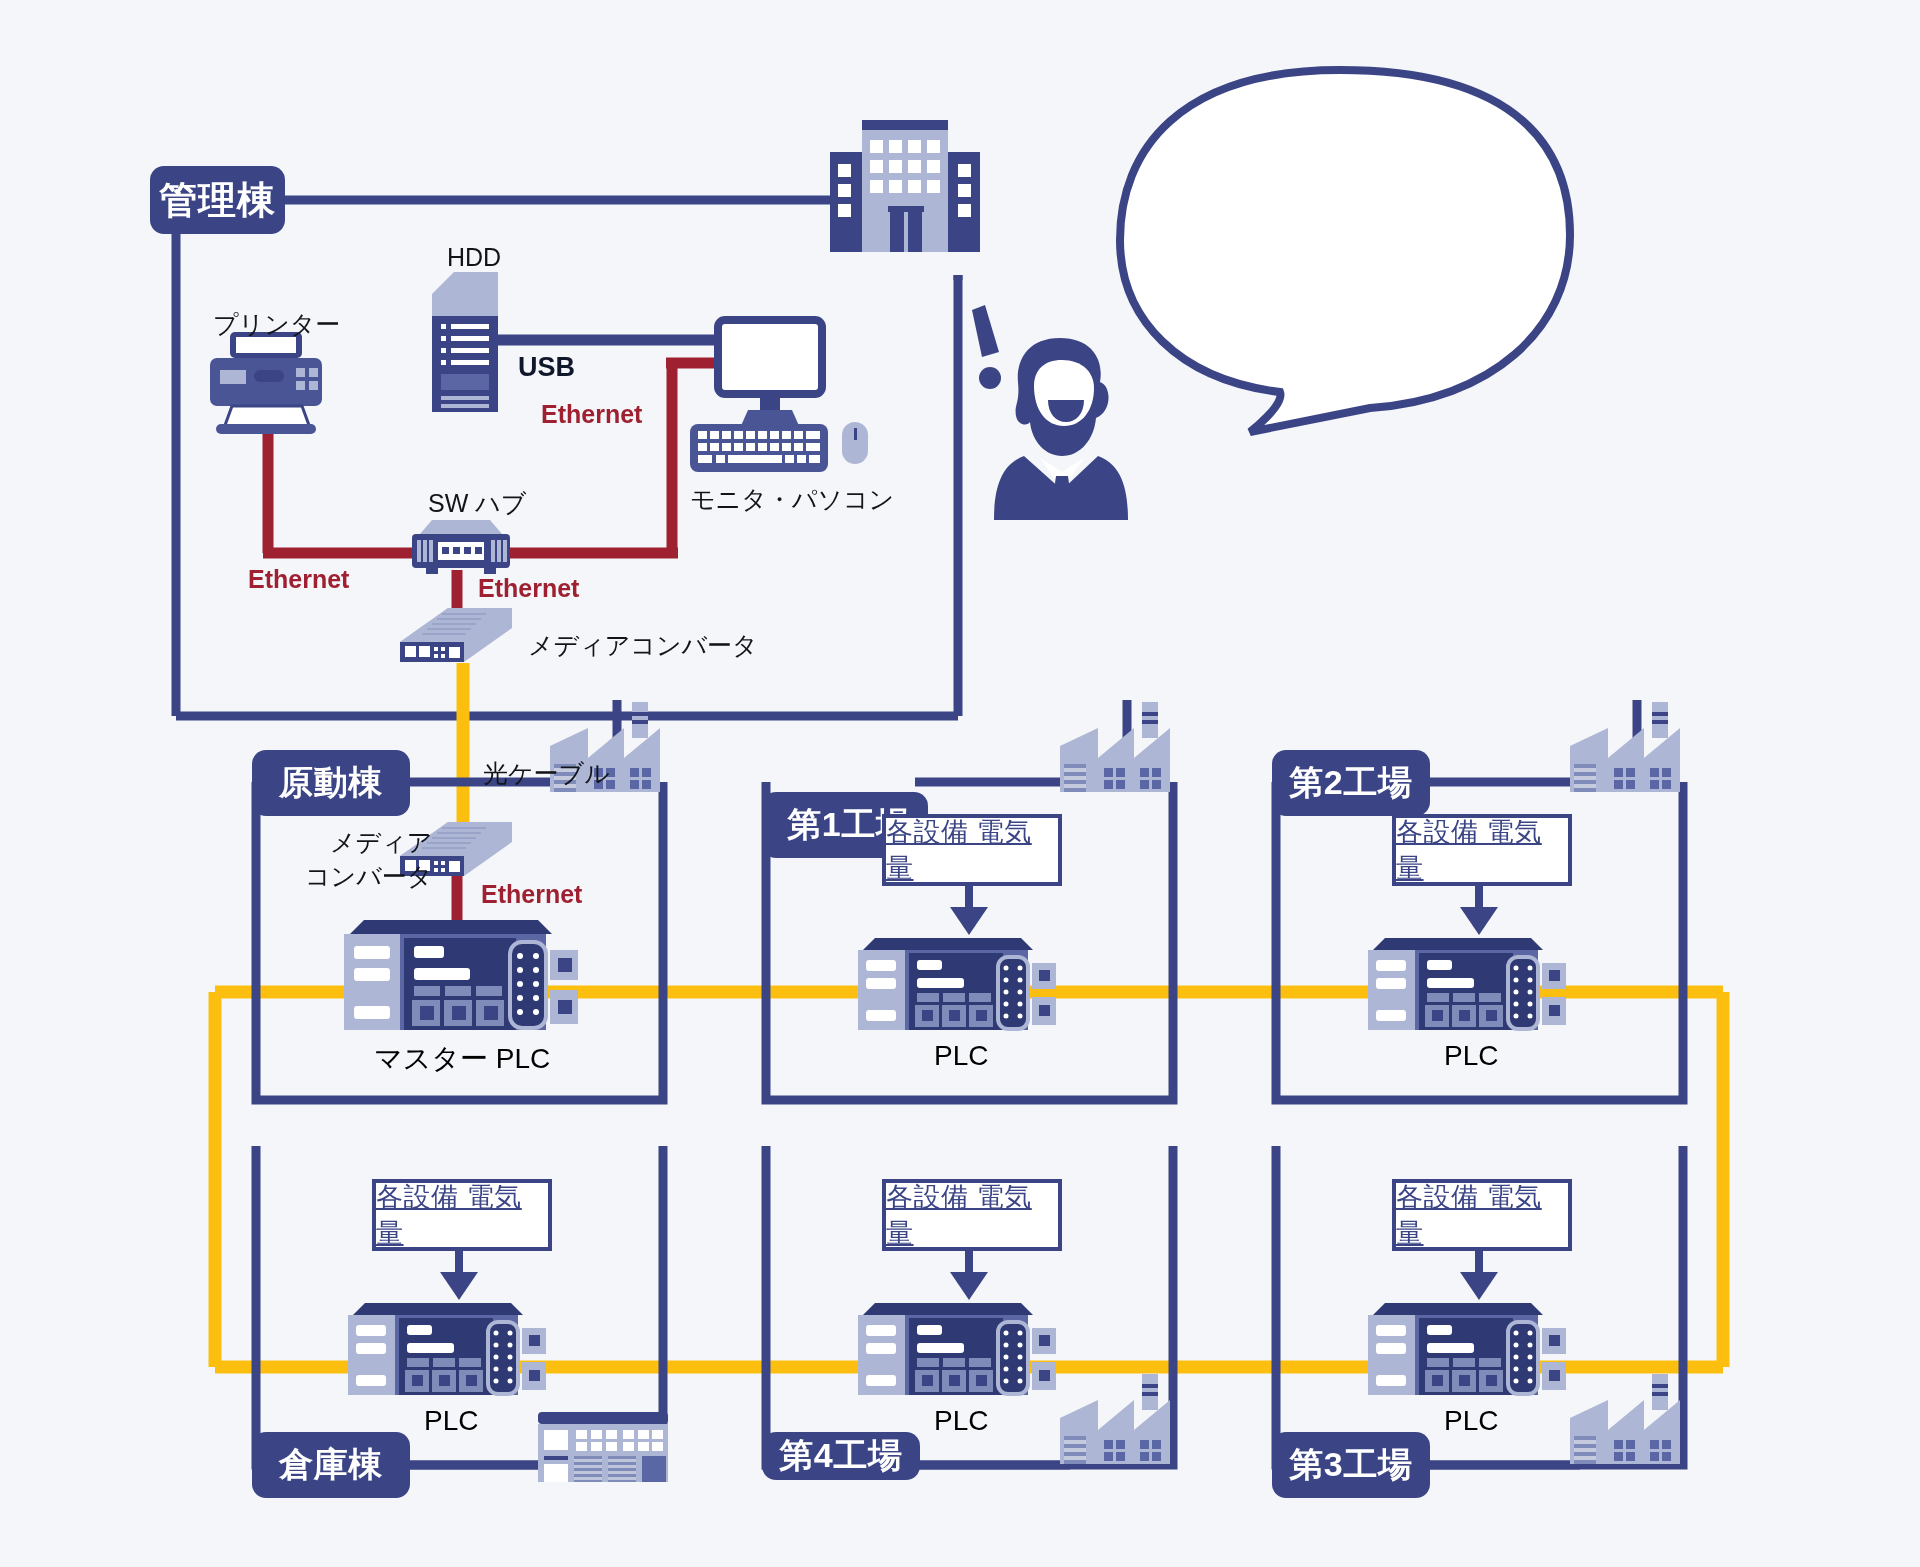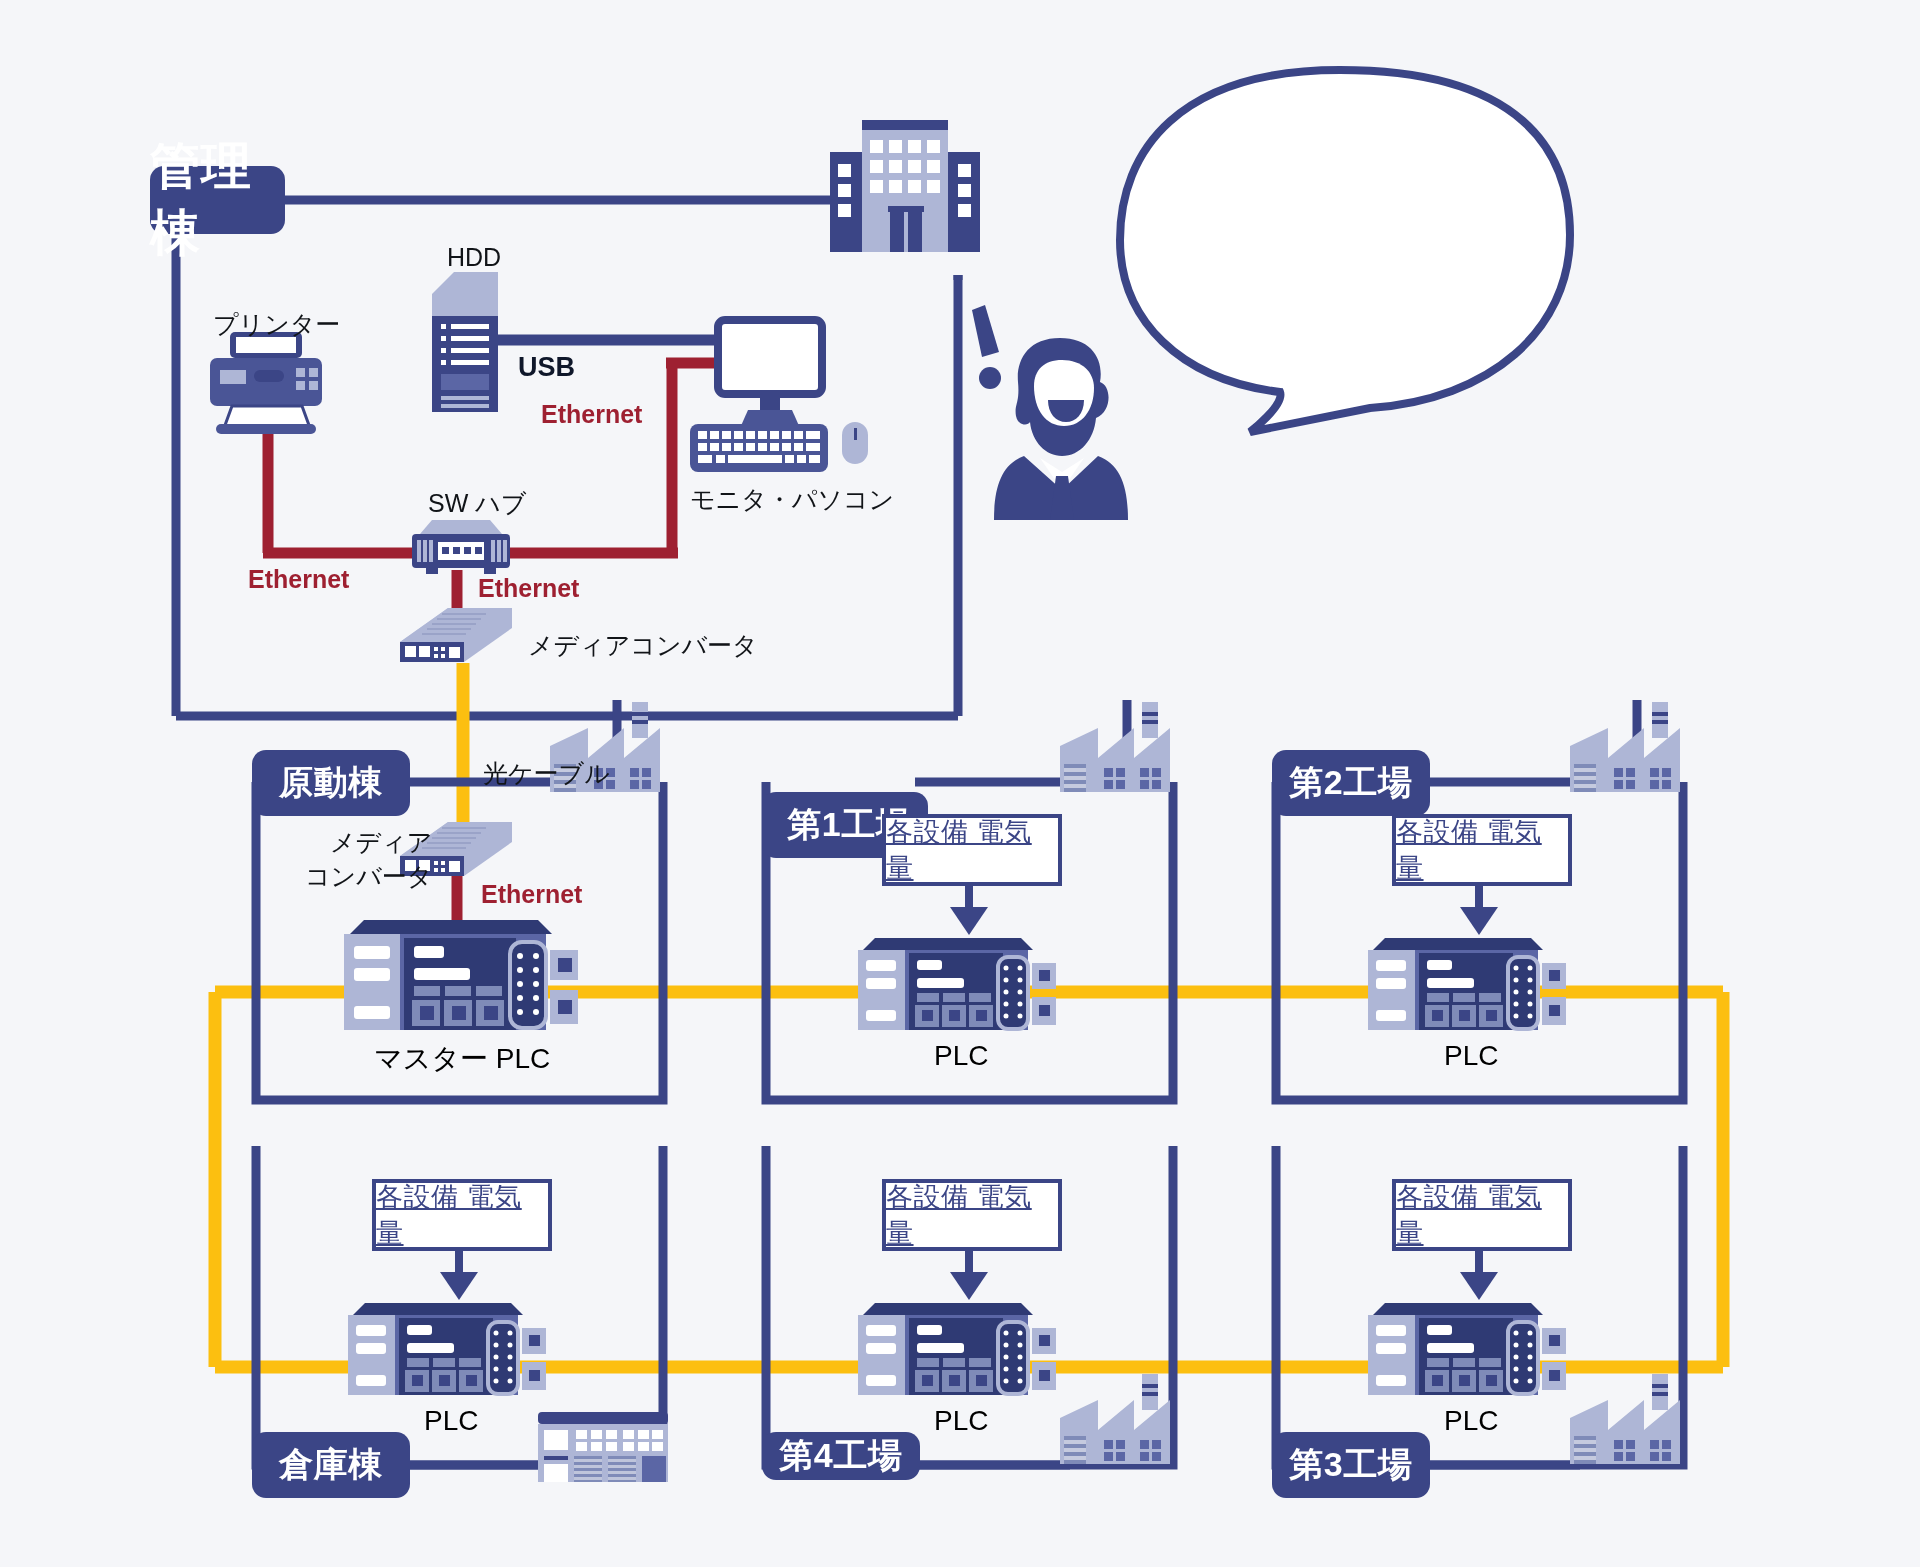--- a/index.html
+++ b/index.html
@@ -12,21 +12,21 @@
   }
   #stage{position:absolute;inset:0;}
   svg.layer{position:absolute;left:0;top:0;width:1920px;height:1567px;overflow:visible;}
 
   
   .pill{
     position:absolute;background:#3b4586;color:#ffffff;
     border-radius:14px;display:flex;align-items:center;justify-content:center;
     font-weight:700;letter-spacing:.02em;
   }
-  .pill.big{font-size:50px;}
+  .pill.big{font-size:38px;}
   .pill.small{font-size:34px;}
 
   .cap{position:absolute;color:#111418;font-size:25px;white-space:nowrap;}
   .eth{position:absolute;color:#9e2031;font-size:25px;font-weight:700;white-space:nowrap;}
   .usb{position:absolute;color:#0f172a;font-size:27px;font-weight:700;white-space:nowrap;}
 
   .meterbox{
     position:absolute;border:4px solid #3b4586;background:#ffffff;
     color:#3b4586;font-size:27px;display:flex;align-items:center;justify-content:center;
     letter-spacing:.02em;

